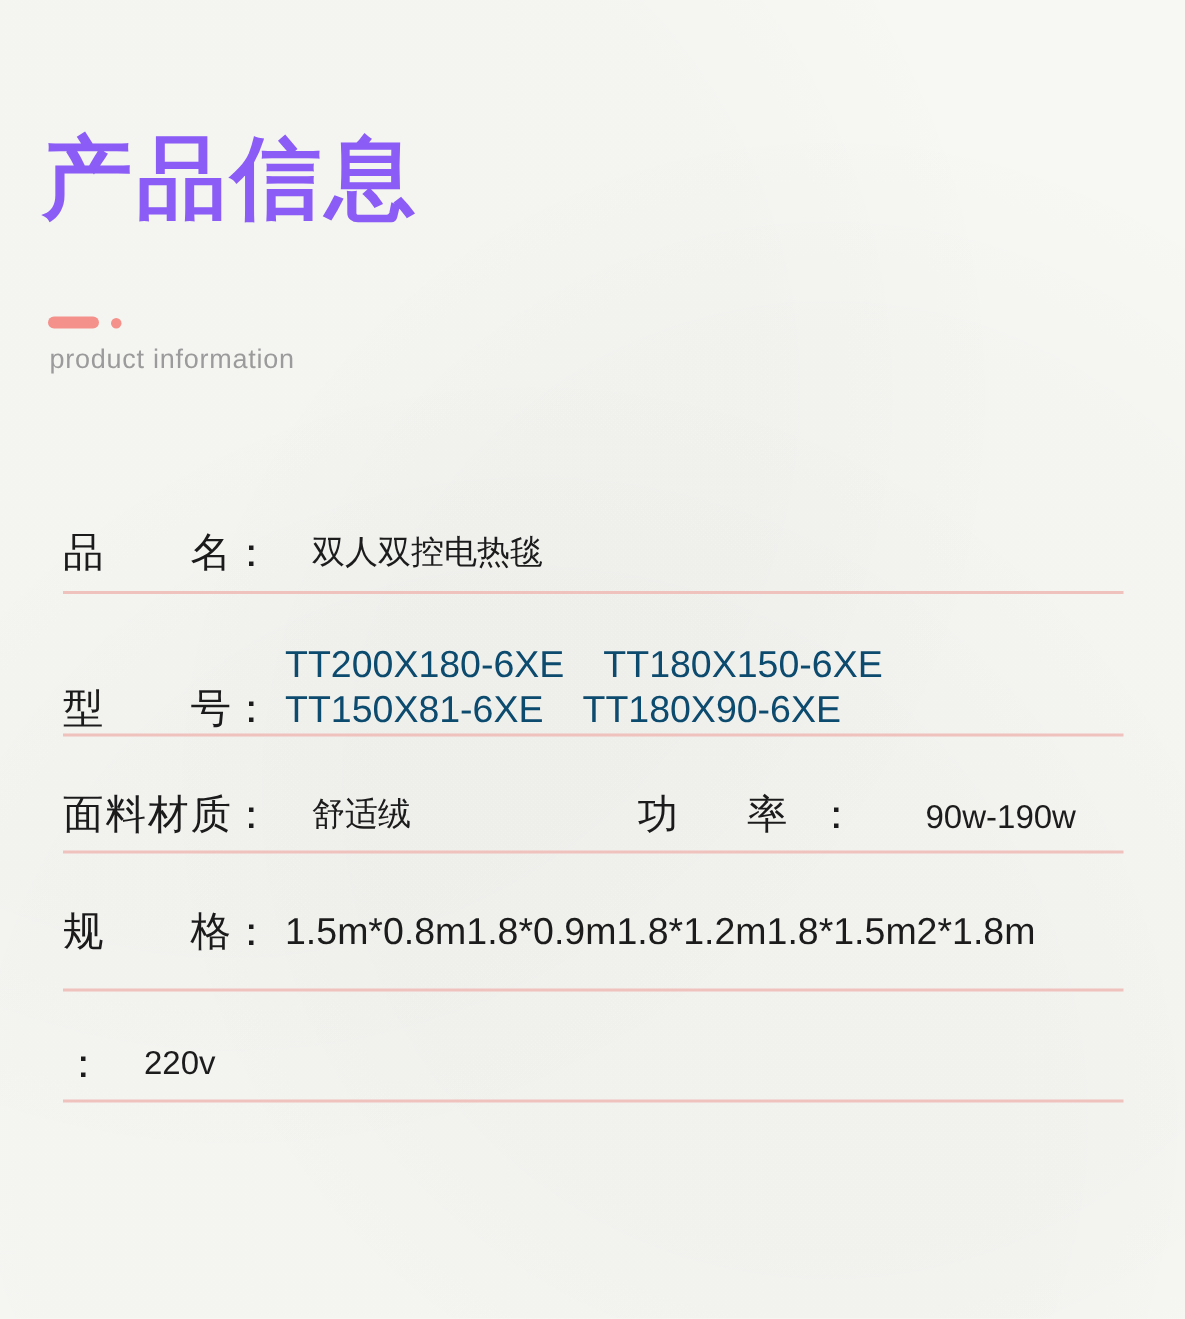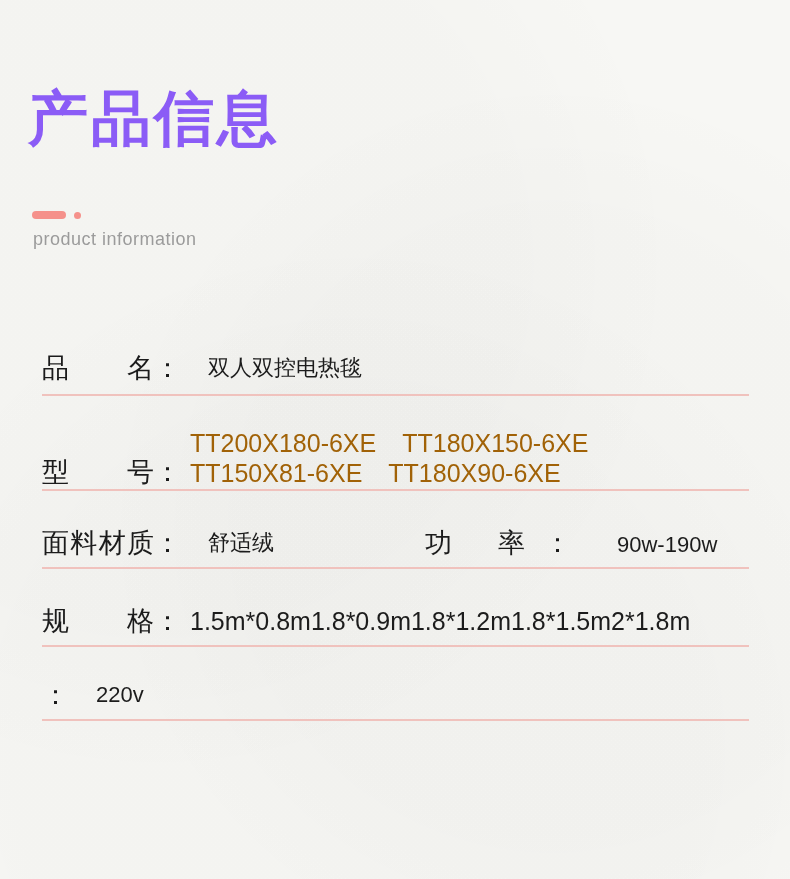--- a/index.html
+++ b/index.html
@@ -89,32 +89,32 @@
     margin-left: 27px;
     font-size: 22px;
     line-height: 32px;
     color: #1c1c1c;
     white-space: nowrap;
   }
 
   .row-name  { padding-bottom: 10px; }
   .row-model { margin-top: 32px; padding-bottom: 1px; }
   .row-fabric{ margin-top: 36px; padding-bottom: 8px; }
-  .row-size  { margin-top: 36px; padding-bottom: 8px; }
+  .row-size  { margin-top: 36px; padding-bottom: 22px; }
   .row-volt  { margin-top: 32px; padding-bottom: 8px; }
 
   
   .model-lines { margin-left: 9px; }
   .model-line {
     display: flex;
     gap: 26px;
     font-size: 25px;
     line-height: 30px;
     white-space: nowrap;
-    color: #a16207;
+    color: #0c4a6e;
   }
 
   
   .power-group {
     position: absolute;
     left: 383px;
     top: 0;
     display: flex;
     align-items: baseline;
     gap: 19px;

